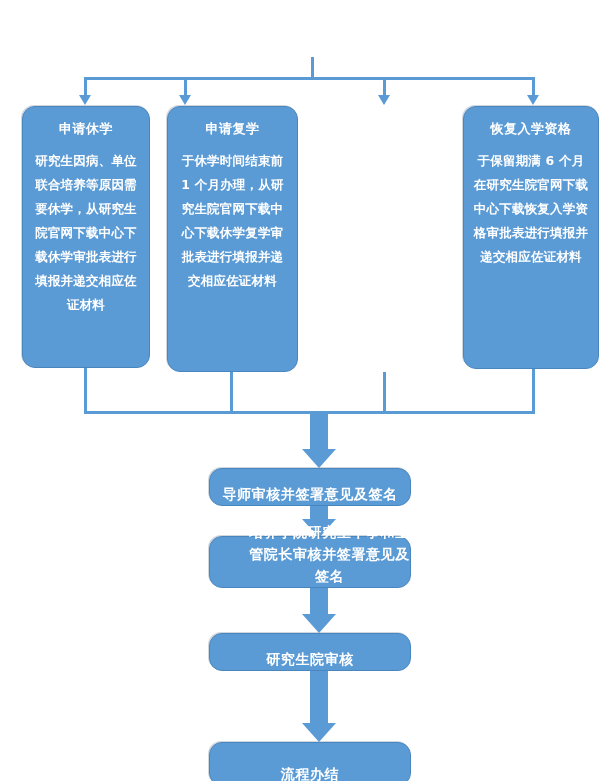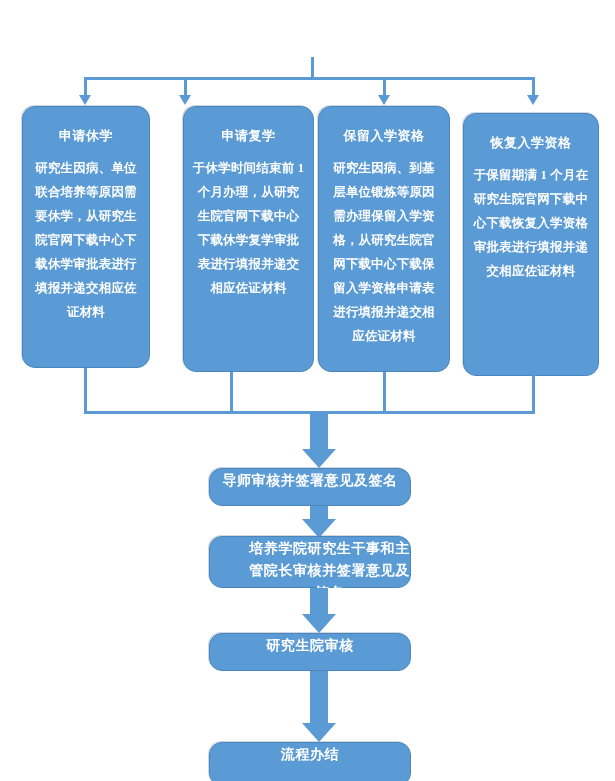--- a/index.html
+++ b/index.html
@@ -51,38 +51,37 @@
     width: 165px;
     height: 50px;
     justify-content: center;
   }
   #root-node .node-title {
     font-size: 16px;
     letter-spacing: 2px;
   }
   
   .branch {
-    padding-top: 20px;
-    font-family: Liberation Serif, serif;
+    padding-top: 13px;
   }
   .branch .node-body { margin-top: 12px; }
 
   #branch-0 { left: 22px;  top: 106px; width: 128px; height: 262px; }
-  #branch-1 { left: 167px; top: 106px; width: 131px; height: 266px; margin-left: 16px; }
+  #branch-1 { left: 167px; top: 106px; width: 131px; height: 266px; }
   #branch-2 { left: 318px; top: 106px; width: 132px; height: 266px; }
-  #branch-3 { left: 463px; top: 106px; width: 136px; height: 263px; margin-top: 7px; }
+  #branch-3 { left: 463px; top: 106px; width: 136px; height: 263px; }
 
   #branch-0 .node-body { width: 104px; }
   #branch-1 .node-body { width: 112px; }
   #branch-2 .node-body { width: 112px; }
   #branch-3 .node-body { width: 116px; }
 
   
   .seq {
-    justify-content: flex-start;
+    justify-content: flex-end;
   }
   .seq .node-title {
     font-size: 14px;
     line-height: 22px;
     letter-spacing: 0.6px;
   }
   #seq-0 { left: 209px; top: 468px; width: 202px; height: 38px; }
   #seq-1 { left: 209px; top: 536px; width: 202px; height: 52px; padding-left: 39px; }
   #seq-2 { left: 209px; top: 633px; width: 202px; height: 38px; }
   #seq-3 { left: 209px; top: 742px; width: 202px; height: 44px; }
@@ -148,28 +147,24 @@
   <div class="node branch" id="branch-0">
     <div class="node-title">申请休学</div>
     <div class="node-body">研究生因病、单位联合培养等原因需要休学，从研究生院官网下载中心下载休学审批表进行填报并递交相应佐证材料</div>
   </div>
 
   <div class="node branch" id="branch-1">
     <div class="node-title">申请复学</div>
     <div class="node-body">于休学时间结束前 1 个月办理，从研究生院官网下载中心下载休学复学审批表进行填报并递交相应佐证材料</div>
   </div>
 
-  <div class="node branch" id="branch-2">
-    <div class="node-title">保留入学资格</div>
-    <div class="node-body">研究生因病、到基层单位锻炼等原因需办理保留入学资格，从研究生院官网下载中心下载保留入学资格申请表进行填报并递交相应佐证材料</div>
-  </div>
 
   <div class="node branch" id="branch-3">
     <div class="node-title">恢复入学资格</div>
-    <div class="node-body">于保留期满 1 个月在研究生院官网下载中心下载恢复入学资格审批表进行填报并递交相应佐证材料</div>
+    <div class="node-body">于保留期满 6 个月在研究生院官网下载中心下载恢复入学资格审批表进行填报并递交相应佐证材料</div>
   </div>
 
   <div class="line vline" style="left:84px;  top:368px; height:45px;"></div>
   <div class="line vline" style="left:230px; top:372px; height:41px;"></div>
   <div class="line vline" style="left:383px; top:372px; height:41px;"></div>
   <div class="line vline" style="left:532px; top:369px; height:44px;"></div>
 
   <div class="line hline" style="left:84px; top:411px; width:451px;"></div>
 
   <div class="block-arrow" style="left:301px; top:411px; width:36px; height:57px;">

